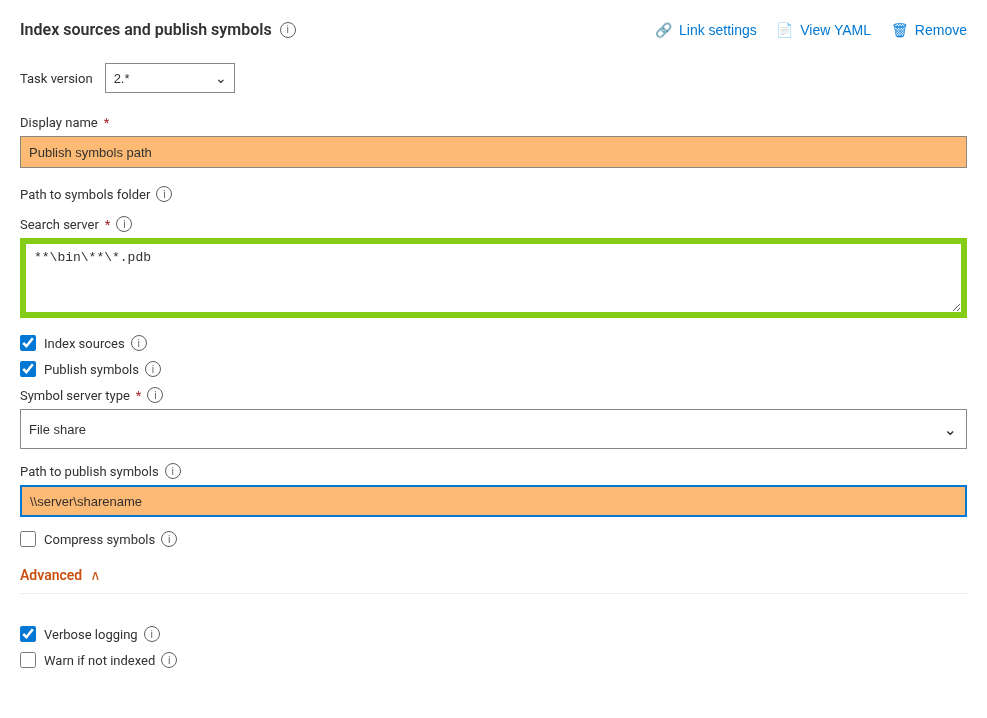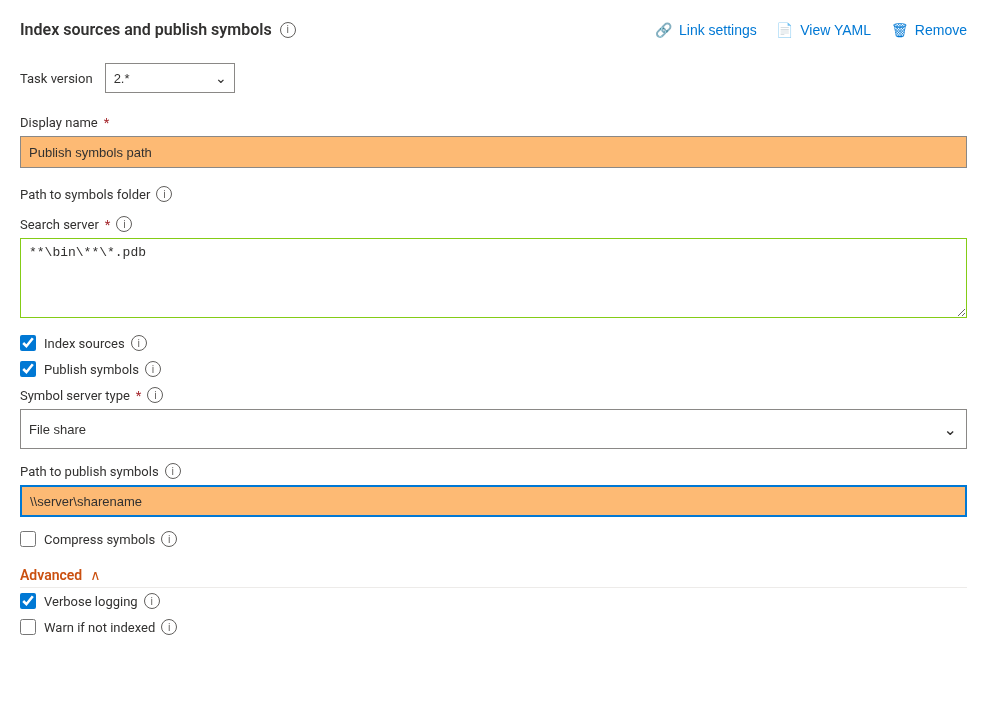--- a/index.html
+++ b/index.html
@@ -84,21 +84,21 @@
       border: 1px solid #8a8886;
       padding: 4px 8px;
       font-size: 13px;
       color: #323130;
       background: #fdba74;
       outline: none;
     }
     .form-textarea {
       width: 100%;
       height: 80px;
-      border: 1px solid #84cc16;
+      border: 6px solid #84cc16;
       padding: 6px 8px;
       font-size: 13px;
       color: #323130;
       background: #fff;
       resize: vertical;
       outline: none;
       font-family: 'Consolas', 'Courier New', monospace;
     }
     .task-version-row {
       display: flex;
@@ -182,23 +182,23 @@
       color: #323130;
       font-size: 16px;
     }
     .advanced-section {
       margin-top: 20px;
     }
     .advanced-header {
       display: flex;
       align-items: center;
       gap: 8px;
-      padding-bottom: 4px;
+      padding-bottom: 10px;
       border-bottom: 1px solid #edebe9;
-      margin-bottom: 5px;
+      margin-bottom: 32px;
     }
     .advanced-title {
       font-size: 14px;
       font-weight: 600;
       color: #ca5010;
     }
     .chevron-icon {
       color: #ca5010;
       font-size: 14px;
     }

